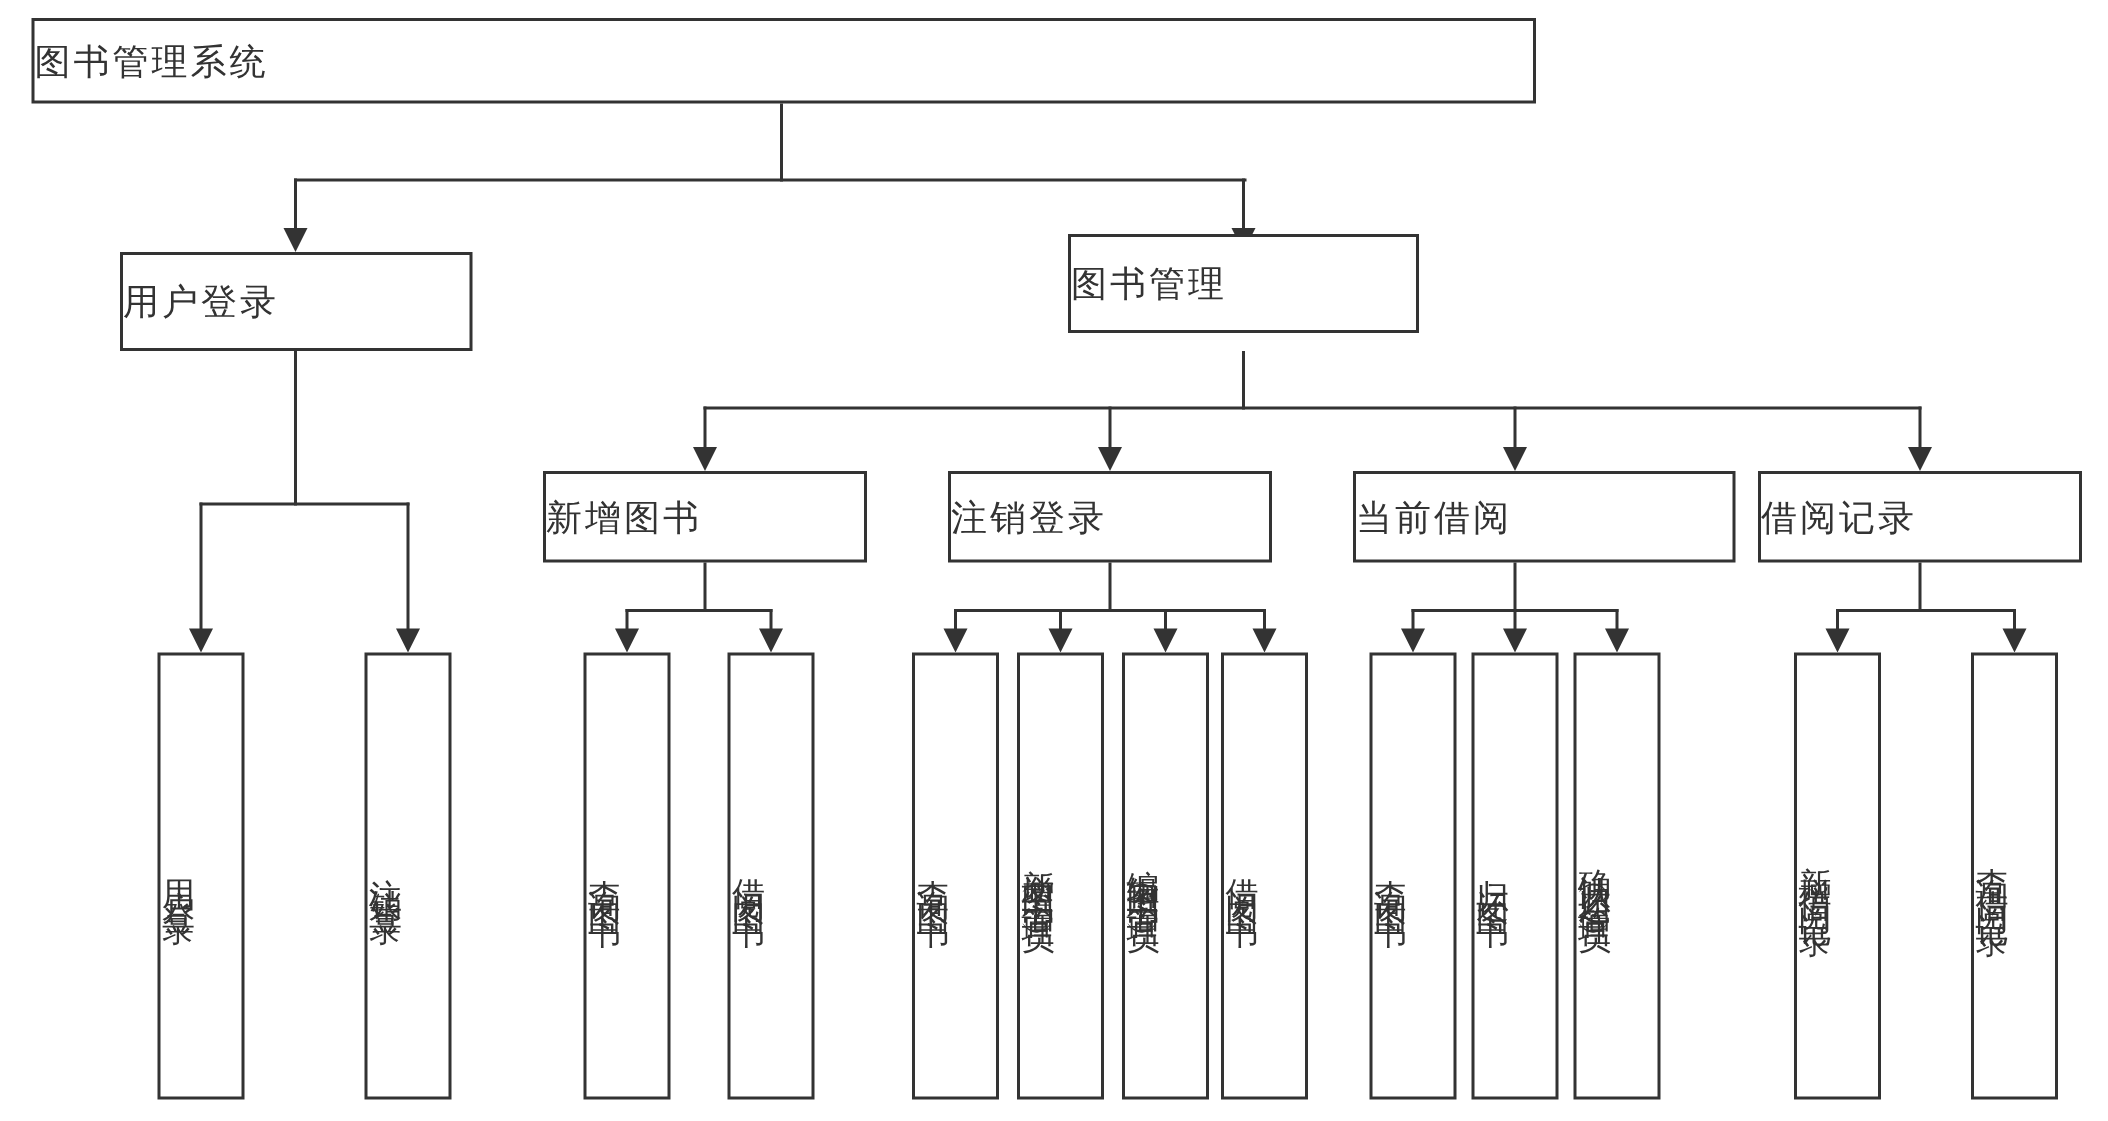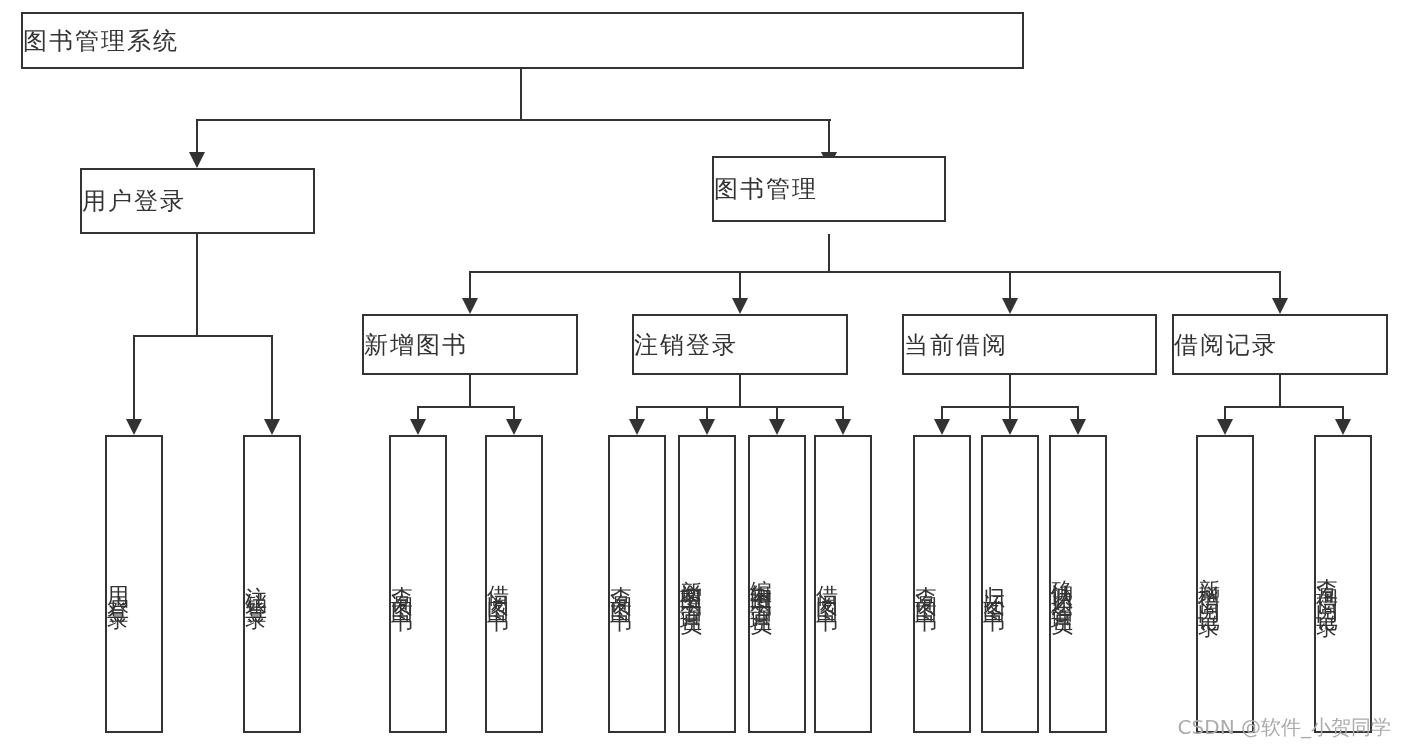--- a/index.html
+++ b/index.html
@@ -183,14 +183,13 @@
     <span>确认归还（管理员）</span>
   </div>
 
   <div class="node vnode" style="left:1196px;top:435px">
     <span>新增借阅记录</span>
   </div>
   <div class="node vnode" style="left:1314px;top:435px">
     <span>查询借阅记录</span>
   </div>
 
-  <div class="watermark">CSDN @软件_小贺同学</div>
 </div>
 
 </body></html>

